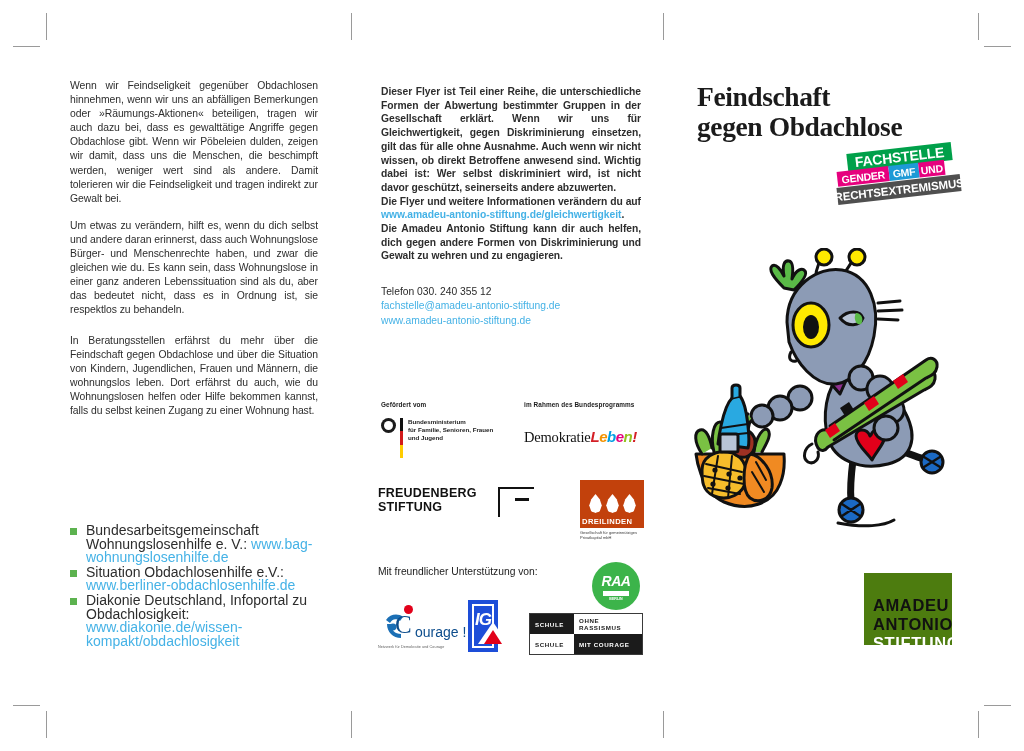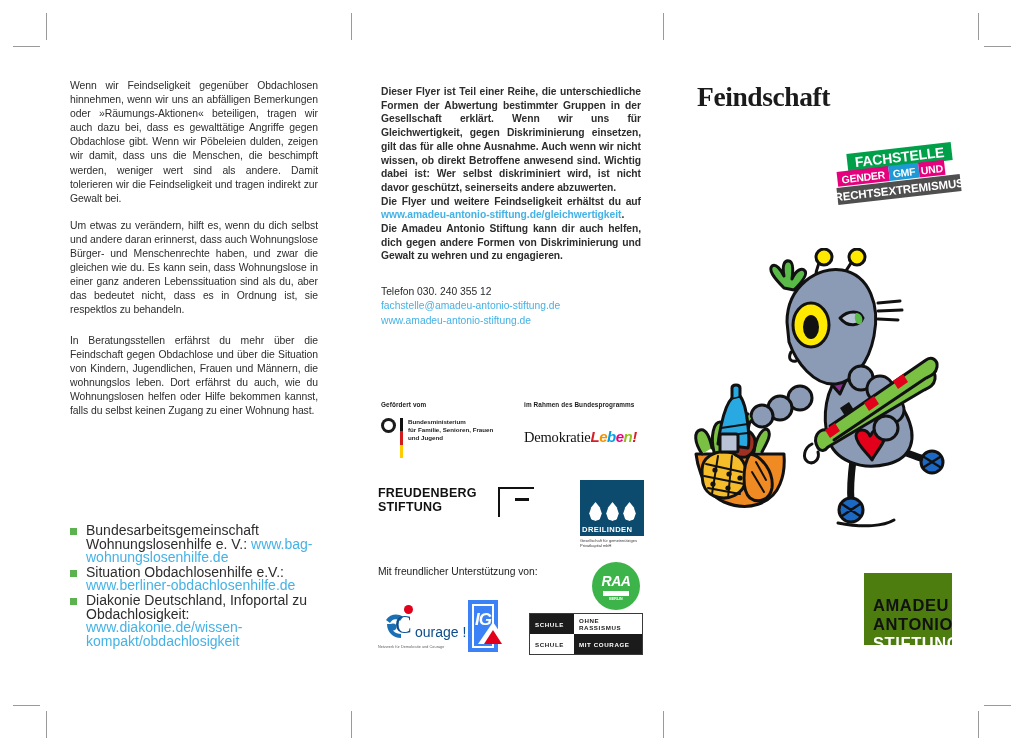--- a/index.html
+++ b/index.html
@@ -89,21 +89,21 @@
   #demokratie .c3{color:#009fe3;} #demokratie .c4{color:#e6007e;}
   #demokratie .c5{color:#95c11f;} #demokratie .c6{color:#d41f26;}
 
   #freudenberg{position:absolute;left:378px;top:487px;
     font-size:12.5px;font-weight:bold;line-height:13.5px;color:#111;letter-spacing:0.2px;}
   #fb-mark{position:absolute;left:498px;top:487px;width:34px;height:28px;
     border-left:2.5px solid #111;border-top:2.5px solid #111;}
   #fb-mark:after{content:"";position:absolute;left:15px;top:9px;width:14px;height:2.5px;background:#111;}
 
   #dreilinden{position:absolute;left:580px;top:480px;width:64px;}
-  #dl-box{width:64px;height:56px;background:#0c4a6e;position:relative;}
+  #dl-box{width:64px;height:48px;background:#c2410c;position:relative;}
   .drop{position:absolute;bottom:15px;width:15px;height:19px;background:#fff;
     border-radius:50% 50% 50% 50%/60% 60% 40% 40%;
     clip-path:polygon(50% 0%,78% 28%,92% 60%,78% 92%,50% 100%,22% 92%,8% 60%,22% 28%);}
   #dl-name{position:absolute;left:2px;bottom:2px;font-size:7.6px;font-weight:bold;
     color:#fff;letter-spacing:0.4px;}
   #dl-sub{font-size:4px;line-height:5.4px;color:#3a3a3a;margin-top:2px;}
 
   #unterstuetzung{position:absolute;left:378px;top:566px;
     font-size:10.3px;color:#1b1b1b;}
 
@@ -119,21 +119,21 @@
   
   #courage{position:absolute;left:378px;top:604px;width:90px;height:50px;}
   #courage .dot{position:absolute;left:26px;top:1px;width:9px;height:9px;border-radius:50%;background:#e2001a;}
   #courage .fig{position:absolute;left:6px;top:6px;width:24px;height:30px;}
   #courage .cletter{position:absolute;left:17px;top:7px;font-size:25px;color:#0d4d8c;
     font-family:"Liberation Serif",serif;}
   #courage .word{position:absolute;left:37px;top:20px;font-size:14px;color:#0d4d8c;}
   #courage .cap{position:absolute;left:0;top:41px;font-size:3.7px;color:#5b5b5b;letter-spacing:0.1px;}
 
   
-  #igm{position:absolute;left:468px;top:600px;width:30px;height:52px;background:#3b82f6;}
+  #igm{position:absolute;left:468px;top:600px;width:30px;height:52px;background:#1d4ed8;}
   #igm .inner{position:absolute;inset:4px;border:2px solid #fff;}
   #igm .gl{position:absolute;left:0;right:0;top:10px;text-align:center;
     color:#fff;font-size:17px;font-weight:bold;font-style:italic;letter-spacing:-1px;}
   #igm .tri{position:absolute;left:10px;bottom:8px;width:0;height:0;
     border-left:15px solid transparent;border-right:15px solid transparent;
     border-bottom:22px solid #fff;}
   #igm .tri2{position:absolute;left:16px;bottom:8px;width:0;height:0;
     border-left:9px solid transparent;border-right:9px solid transparent;
     border-bottom:14px solid #e2001a;}
 
@@ -215,21 +215,21 @@
         <span class="sq"></span>
         <span>Diakonie Deutschland, Infoportal zu Obdachlosigkeit: </span><a class="link" href="#">www.diakonie.de/wissen-kompakt/obdachlosigkeit</a>
       </li>
     </ul>
   </div>
 
   <div id="col2">
     <div class="body">
       <p class="tight">Dieser Flyer ist Teil einer Reihe, die unterschiedliche Formen der Abwertung bestimmter Gruppen in der Gesellschaft erklärt. Wenn wir uns für Gleichwertigkeit, gegen Diskriminierung einsetzen, gilt das für alle ohne Ausnahme. Auch wenn wir nicht wissen, ob direkt Betroffene anwesend sind. Wichtig dabei ist: Wer selbst diskriminiert wird, ist nicht davor geschützt, seinerseits andere abzuwerten.</p>
       <p class="tight">
-        <span>Die Flyer und weitere Feindseligkeit erhältst du  auf </span><a class="link" href="#">www.amadeu-antonio-stiftung.de/gleichwertigkeit</a><span>.</span>
+        <span>Die Flyer und weitere Informationen verändern du  auf </span><a class="link" href="#">www.amadeu-antonio-stiftung.de/gleichwertigkeit</a><span>.</span>
         <span>Die Amadeu Antonio Stiftung kann dir auch helfen, dich gegen andere Formen von Diskriminierung und Gewalt zu wehren und zu engagieren.</span>
       </p>
     </div>
     <div class="addr" style="margin-top:22px;">
       <div>Telefon 030. 240 355 12</div>
       <a class="link" href="#">fachstelle@amadeu-antonio-stiftung.de</a><br>
       <a class="link" href="#">www.amadeu-antonio-stiftung.de</a>
     </div>
   </div>
 
@@ -297,20 +297,21 @@
 
   <div id="sor">
     <div class="b">SCHULE</div>
     <div class="w">OHNE RASSISMUS</div>
     <div class="w">SCHULE</div>
     <div class="b">MIT COURAGE</div>
   </div>
 
   <div id="title">
     <div>Feindschaft</div>
+    <div>gegen Obdachlose</div>
   </div>
 
   <div id="fachstelle">
     <div class="fs-bar" id="fs-1">FACHSTELLE</div>
     <div id="fs-row">
       <span id="fs-gender">GENDER</span>
       <span id="fs-gmf">GMF</span>
       <span id="fs-und">UND</span>
     </div>
     <div class="fs-bar" id="fs-2">RECHTSEXTREMISMUS</div>

